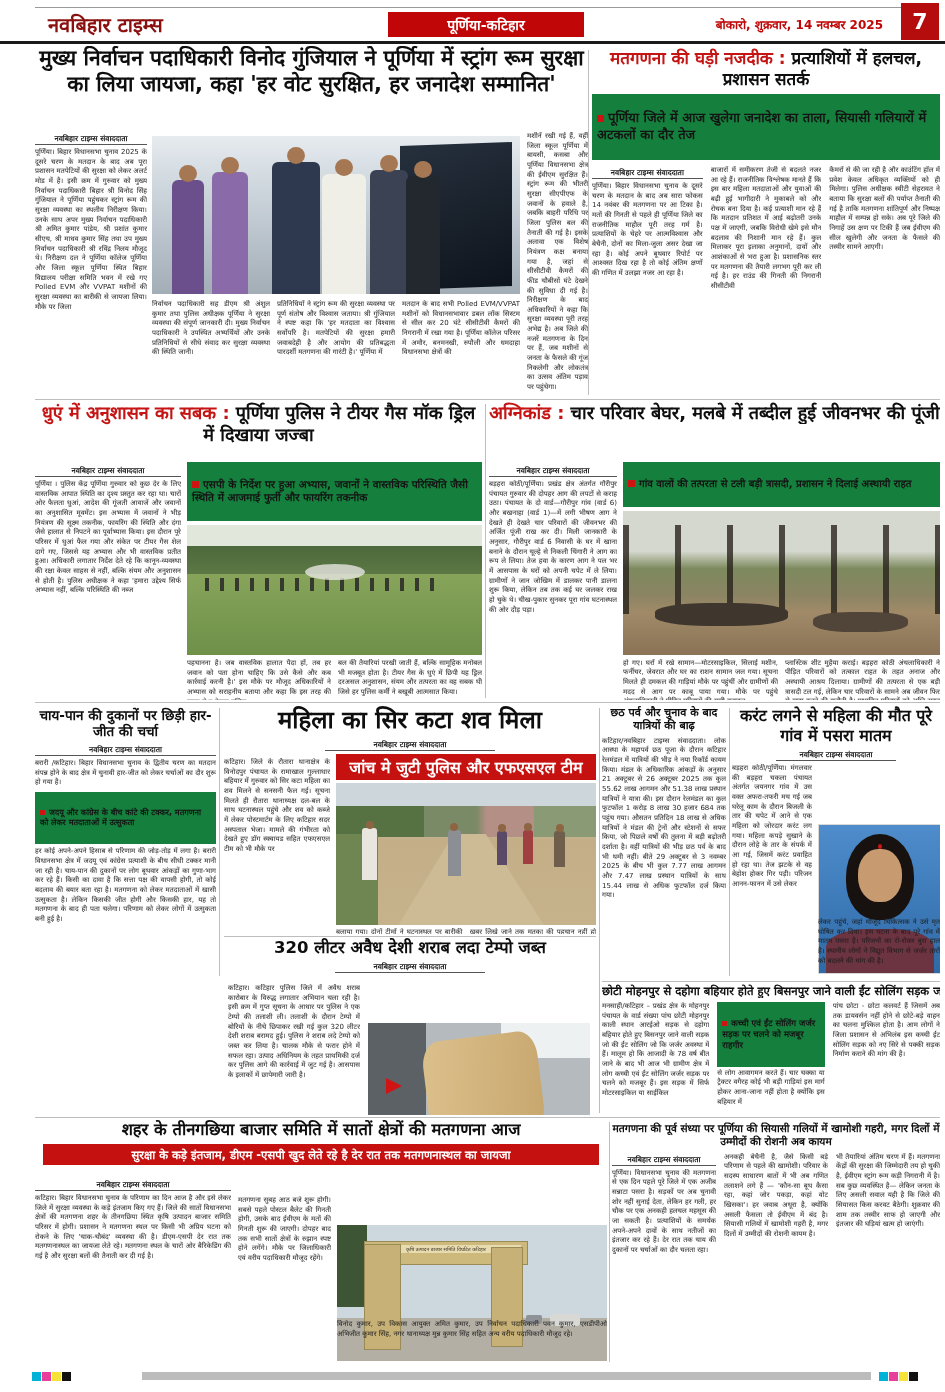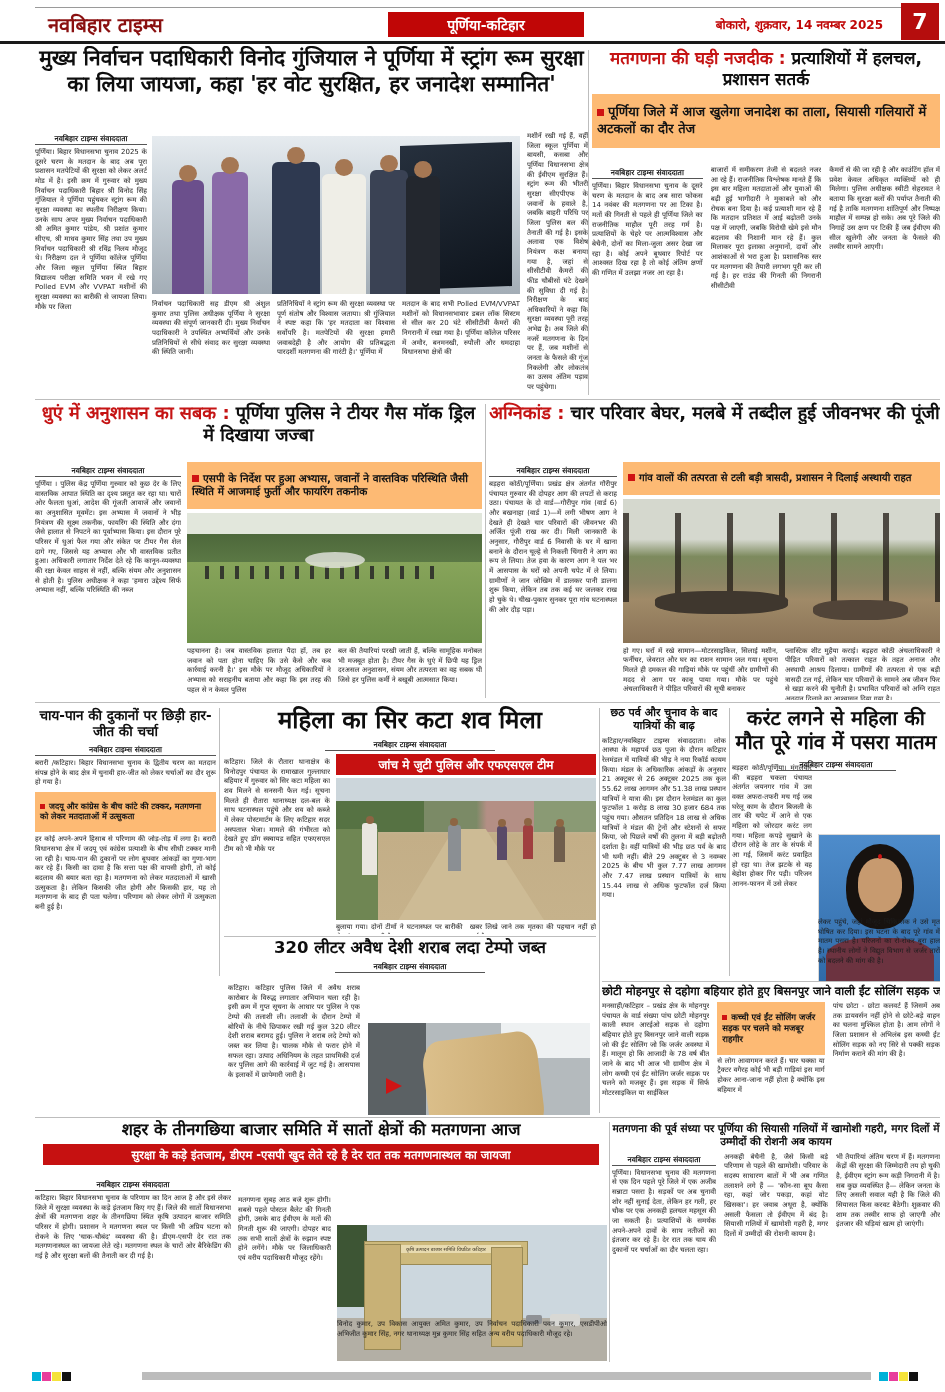--- a/index.html
+++ b/index.html
@@ -5,21 +5,21 @@
   html,body{margin:0;padding:0;background:#fff;}
   .page{position:relative;width:945px;height:1392px;background:#fff;overflow:hidden;
         font-family:"DejaVu Sans",sans-serif;color:#1c1c1c;}
   .abs{position:absolute;}
   .art{position:absolute;overflow:hidden;}
   .hl{font-weight:700;color:#0e0e0e;text-align:center;line-height:1.22;}
   .hl .r{color:#c51414;}
   .byline{font-size:7.5px;font-weight:700;text-align:center;padding:1px 0;
           border-bottom:1px solid #555;margin-bottom:3px;color:#222;}
   .bt{font-size:7px;line-height:1.38;text-align:justify;color:#1d1d1d;overflow:hidden;}
-  .ybox{background:#fdba74;font-weight:700;color:#141414;padding:10px 5px;line-height:1.28;text-align:left;}
+  .ybox{background:#15803d;font-weight:700;color:#141414;padding:16px 5px;line-height:1.28;text-align:left;}
   .sq{display:inline-block;width:7px;height:7px;background:#cf1212;margin-right:4px;}
   .rbox{background:#c61111;color:#fff;font-weight:700;text-align:center;}
   .vline{position:absolute;width:1px;background:#bdbdbd;}
   .hline{position:absolute;height:1px;background:#bdbdbd;}
   .photo{position:absolute;overflow:hidden;}
   .pblock{position:relative;overflow:hidden;}
   .fl{display:flex;gap:8px;}
   .fl .bt{flex:1;}
   .fig{position:absolute;border-radius:6px 6px 0 0;}
   .fig::before{content:"";position:absolute;top:-15px;left:50%;transform:translateX(-50%);
@@ -156,21 +156,21 @@
       <span class="sq" style="width:5px;height:5px;"></span><span>जदयू और कांग्रेस के बीच कांटे की टक्कर, मतगणना को लेकर मतदाताओं में उत्सुकता</span>
     </div>
     <div class="bt" style="height:158px;">हर कोई अपने-अपने हिसाब से परिणाम की जोड़-तोड़ में लगा है। बरारी विधानसभा क्षेत्र में जदयू एवं कांग्रेस प्रत्याशी के बीच सीधी टक्कर मानी जा रही है। चाय-पान की दुकानों पर लोग बूथवार आंकड़ों का गुणा-भाग कर रहे हैं। किसी का दावा है कि सत्ता पक्ष की वापसी होगी, तो कोई बदलाव की बयार बता रहा है। मतगणना को लेकर मतदाताओं में खासी उत्सुकता है। लेकिन किसकी जीत होगी और किसकी हार, यह तो मतगणना के बाद ही पता चलेगा। परिणाम को लेकर लोगों में उत्सुकता बनी हुई है।</div>
   </div>
 
   <div class="art" style="left:224px;top:706px;width:372px;height:228px;">
     <div class="hl" style="font-size:24px;white-space:nowrap;">महिला का सिर कटा शव मिला</div>
     <div class="byline" style="width:170px;margin:3px auto 4px;">नवबिहार टाइम्स संवाददाता</div>
     <div class="abs bt" style="left:0;top:52px;width:106px;height:172px;">कटिहार। जिले के रौतारा थानाक्षेत्र के विनोदपुर पंचायत के रामाखाल गुल्लाधार बहियार में गुरुवार को सिर कटा महिला का शव मिलने से सनसनी फैल गई। सूचना मिलते ही रौतारा थानाध्यक्ष दल-बल के साथ घटनास्थल पहुंचे और शव को कब्जे में लेकर पोस्टमार्टम के लिए कटिहार सदर अस्पताल भेजा। मामले की गंभीरता को देखते हुए डॉग स्क्वायड सहित एफएसएल टीम को भी मौके पर</div>
     <div class="abs" style="left:112px;top:48px;width:260px;">
-      <div class="rbox" style="font-size:12px;padding:2px 12px;">जांच मे जुटी पुलिस और एफएसएल टीम</div>
+      <div class="rbox" style="font-size:16px;padding:2px 12px;">जांच मे जुटी पुलिस और एफएसएल टीम</div>
       <div class="pblock" style="margin-top:3px;width:260px;height:142px;">
         <div class="abs" style="inset:0;background:linear-gradient(#ccd6db 0%,#ccd6db 18%,#c3ae87 40%,#c6b28b 100%);"></div>
         <div class="abs" style="left:0;top:16%;right:0;height:22%;background:linear-gradient(90deg,#567243 0 34%,#7b8a66 34% 54%,#b48f85 58% 76%,#8a9a74 76% 100%);"></div>
         <div class="abs" style="left:0;top:36%;width:16%;bottom:0;background:#6f8653;"></div>
         <div class="abs" style="left:24%;top:36%;width:56%;bottom:0;background:#cdbb95;clip-path:polygon(38% 0,60% 0,100% 100%,0 100%);"></div>
         <div class="sfig" style="left:10%;top:32%;width:15px;height:52px;background:#e9e6df;"></div>
         <div class="sfig" style="left:43%;top:33%;width:13px;height:46px;background:#8b8f93;"></div>
         <div class="sfig" style="left:62%;top:34%;width:10px;height:34px;background:#5a4a68;"></div>
         <div class="sfig" style="left:72%;top:33%;width:10px;height:34px;background:#a03f3f;"></div>
         <div class="sfig" style="left:84%;top:34%;width:11px;height:36px;background:#705e4c;"></div>
@@ -193,21 +193,21 @@
       <div class="abs" style="left:8%;top:44%;width:0;height:0;border-top:8px solid transparent;border-bottom:8px solid transparent;border-left:16px solid #d01414;"></div>
     </div>
   </div>
 
   <div class="art" style="left:602px;top:706px;width:124px;height:272px;">
     <div class="hl" style="font-size:11px;">छठ पर्व और चुनाव के बाद यात्रियों की बाढ़</div>
     <div class="bt" style="margin-top:4px;height:234px;">कटिहार/नवबिहार टाइम्स संवाददाता। लोक आस्था के महापर्व छठ पूजा के दौरान कटिहार रेलमंडल में यात्रियों की भीड़ ने नया रिकॉर्ड कायम किया। मंडल के अधिकारिक आंकड़ों के अनुसार 21 अक्टूबर से 26 अक्टूबर 2025 तक कुल 55.62 लाख आगमन और 51.38 लाख प्रस्थान यात्रियों ने यात्रा की। इस दौरान रेलमंडल का कुल फुटफॉल 1 करोड़ 8 लाख 30 हजार 684 तक पहुंच गया। औसतन प्रतिदिन 18 लाख से अधिक यात्रियों ने मंडल की ट्रेनों और स्टेशनों से सफर किया, जो पिछले वर्षों की तुलना में बड़ी बढ़ोतरी दर्शाता है। वहीं यात्रियों की भीड़ छठ पर्व के बाद भी थमी नहीं। बीते 29 अक्टूबर से 3 नवम्बर 2025 के बीच भी कुल 7.77 लाख आगमन और 7.47 लाख प्रस्थान यात्रियों के साथ 15.44 लाख से अधिक फुटफॉल दर्ज किया गया।</div>
   </div>
 
   <div class="art" style="left:732px;top:706px;width:208px;height:276px;">
-    <div class="hl" style="font-size:20px;">करंट लगने से महिला की मौत पूरे गांव में पसरा मातम</div>
+    <div class="hl" style="font-size:16px;">करंट लगने से महिला की मौत पूरे गांव में पसरा मातम</div>
     <div class="byline" style="width:120px;margin:3px auto 3px;">नवबिहार टाइम्स संवाददाता</div>
     <div class="abs bt" style="left:0;top:58px;width:80px;height:214px;">बड़हरा कोठी/पूर्णिया। मंगलवार की बड़हरा चकला पंचायत अंतर्गत जयनगर गांव में उस वक्त अफरा-तफरी मच गई जब घरेलू काम के दौरान बिजली के तार की चपेट में आने से एक महिला को जोरदार करंट लग गया। महिला कपड़े सुखाने के दौरान लोहे के तार के संपर्क में आ गई, जिसमें करंट प्रवाहित हो रहा था। तेज झटके से वह बेहोश होकर गिर पड़ी। परिजन आनन-फानन में उसे लेकर</div>
     <div class="pblock abs" style="left:86px;top:60px;width:122px;height:148px;background:linear-gradient(#4e8ccb,#2f6aa8);border:1px solid #d8d8d8;">
       <div class="abs" style="left:22%;top:6%;width:56%;height:58%;background:#17120f;border-radius:50% 50% 45% 45%;"></div>
       <div class="abs" style="left:32%;top:16%;width:36%;height:36%;background:#c79a6f;border-radius:46%;"></div>
       <div class="abs" style="left:48.5%;top:13%;width:4px;height:5px;background:#d01414;border-radius:50%;"></div>
       <div class="abs" style="left:6%;bottom:0;width:88%;height:30%;background:#6c3340;border-radius:40% 40% 0 0;"></div>
     </div>
     <div class="abs bt" style="left:86px;top:212px;width:122px;height:62px;">लेकर पहुंचे, जहां मौजूद चिकित्सक ने उसे मृत घोषित कर दिया। इस घटना के बाद पूरे गांव में मातम पसरा है। परिजनों का रो-रोकर बुरा हाल है। स्थानीय लोगों ने विद्युत विभाग से जर्जर तारों को बदलने की मांग की है।</div>
   </div>

